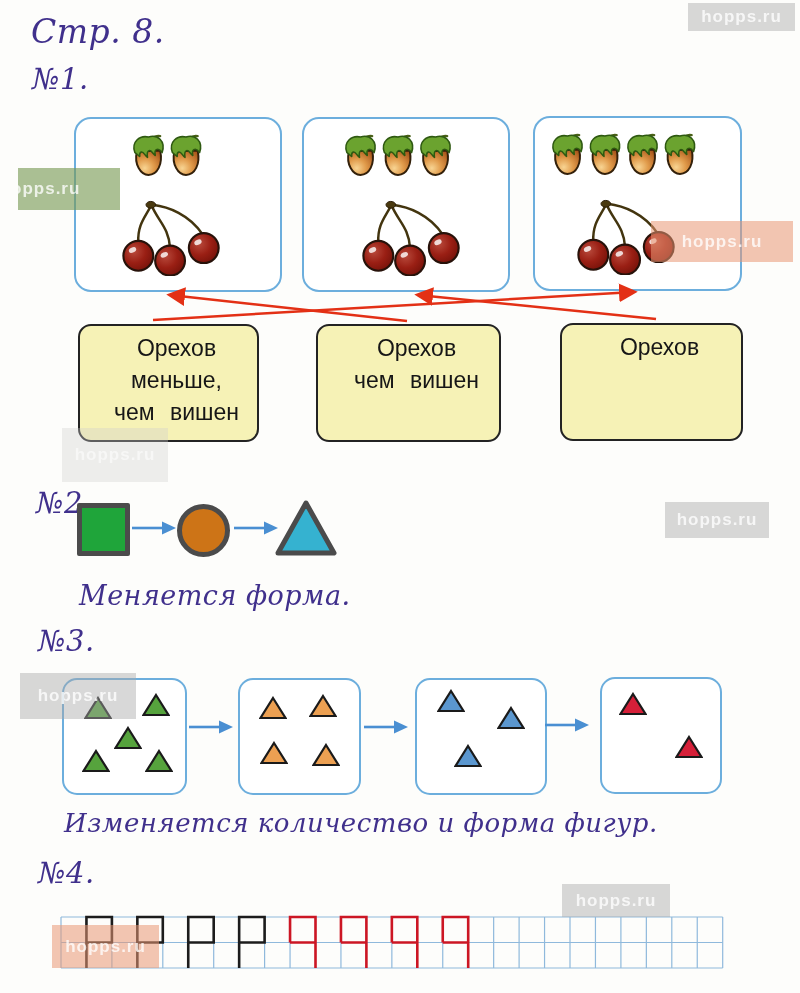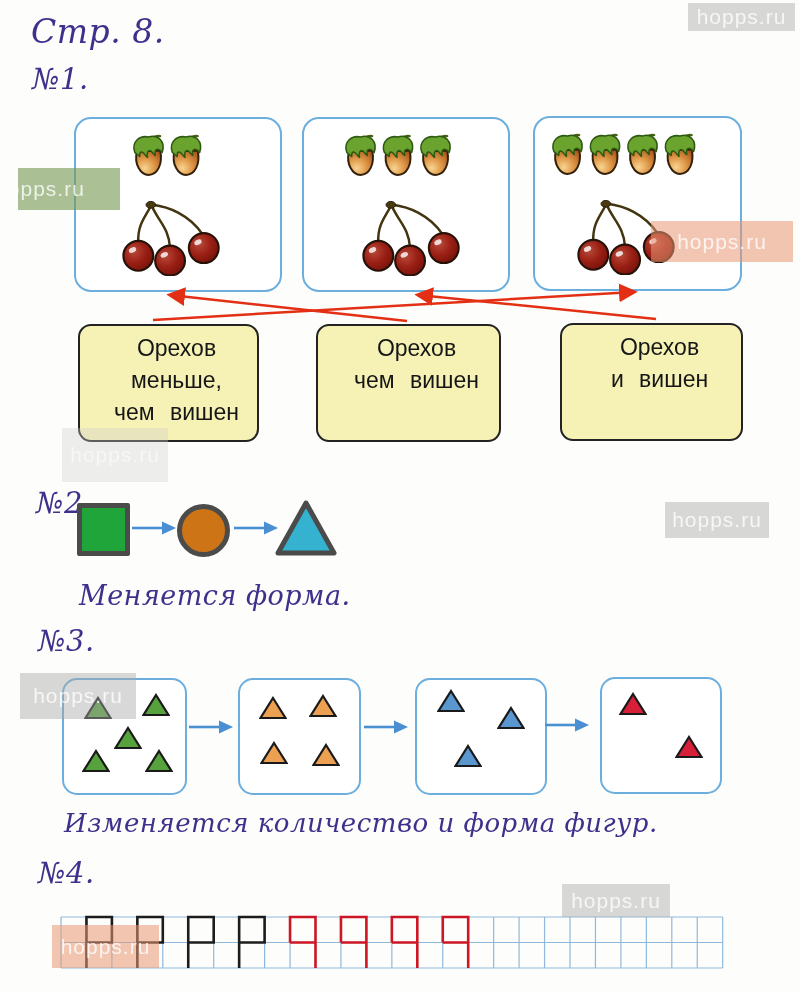--- a/index.html
+++ b/index.html
@@ -9,21 +9,21 @@
   .fruit-box{position:absolute;width:204px;height:171px;border:2px solid #6caedd;border-radius:17px;background:#fff;}
   .fruit-svg{position:absolute;left:0;top:0;}
   .answer-label{position:absolute;width:177px;height:108px;background:#f6f2b6;border:2.5px solid #232323;border-radius:13px;text-align:center;padding-top:6px;box-sizing:content-box;}
   .lbl-line{font-size:23px;line-height:32px;color:#161616;word-spacing:9px;padding-left:16px;}
   #connections{position:absolute;left:0;top:0;pointer-events:none;}
   .shape-sq{position:absolute;left:77px;top:503px;width:43px;height:43px;border:5px solid #4b4b4b;border-radius:2px;}
   .shape-ci{position:absolute;left:177px;top:504px;width:43px;height:43px;border:5px solid #4b4b4b;border-radius:50%;}
   .barrow{position:absolute;}
   .pattern-box{position:absolute;height:113px;border:2px solid #6caedd;border-radius:15px;background:#fff;}
   .tri-svg{position:absolute;left:2px;top:1px;}
-  .wm{position:absolute;display:flex;align-items:center;justify-content:center;font-weight:normal;font-size:21px;letter-spacing:1px;color:rgba(255,255,255,.78);overflow:hidden;}
+  .wm{position:absolute;display:flex;align-items:center;justify-content:center;font-weight:bold;font-size:17px;letter-spacing:1px;color:rgba(255,255,255,.78);overflow:hidden;}
   .wm-gray{background:rgba(168,168,168,.45);}
   .wm-faint{background:rgba(205,205,205,.35);color:rgba(255,255,255,.55);}
   .wm-green{background:rgba(120,153,82,.62);}
   .wm-salmon{background:rgba(233,151,117,.55);}
   .defs-hidden{position:absolute;width:0;height:0;overflow:hidden;}
 </style>
 </head>
 <body>
 
 <svg class="defs-hidden" aria-hidden="true">
@@ -106,21 +106,20 @@
     <div class="lbl-line">Орехов</div>
     <div class="lbl-line">меньше,</div>
     <div class="lbl-line">чем вишен</div>
   </div>
   <div class="answer-label" style="left:316px;top:324px;width:181px;">
     <div class="lbl-line">Орехов</div>
     <div class="lbl-line">чем вишен</div>
   </div>
   <div class="answer-label" style="left:560px;top:323px;width:179px;">
     <div class="lbl-line">Орехов</div>
-    <div class="lbl-line">и вишен</div>
   </div>
 
   <div class="hand" style="left:36px;top:486px;font-size:29px;">№2.</div>
   <div class="shape-sq" id="sq2" style="background: rgb(31, 165, 58);"></div>
   <svg class="barrow" style="left:131px;top:520px;" width="46" height="16" viewBox="0 0 46 16">
     <line x1="1" y1="8" x2="32" y2="8" stroke="#4a8fd2" stroke-width="2.6"></line>
       <polygon points="31,1.5 45,8 31,14.5" fill="#4a8fd2"></polygon>
   </svg>
   <div class="shape-ci" id="ci2" style="background: rgb(205, 116, 23);"></div>
   <svg class="barrow" style="left:233px;top:520px;" width="46" height="16" viewBox="0 0 46 16">

